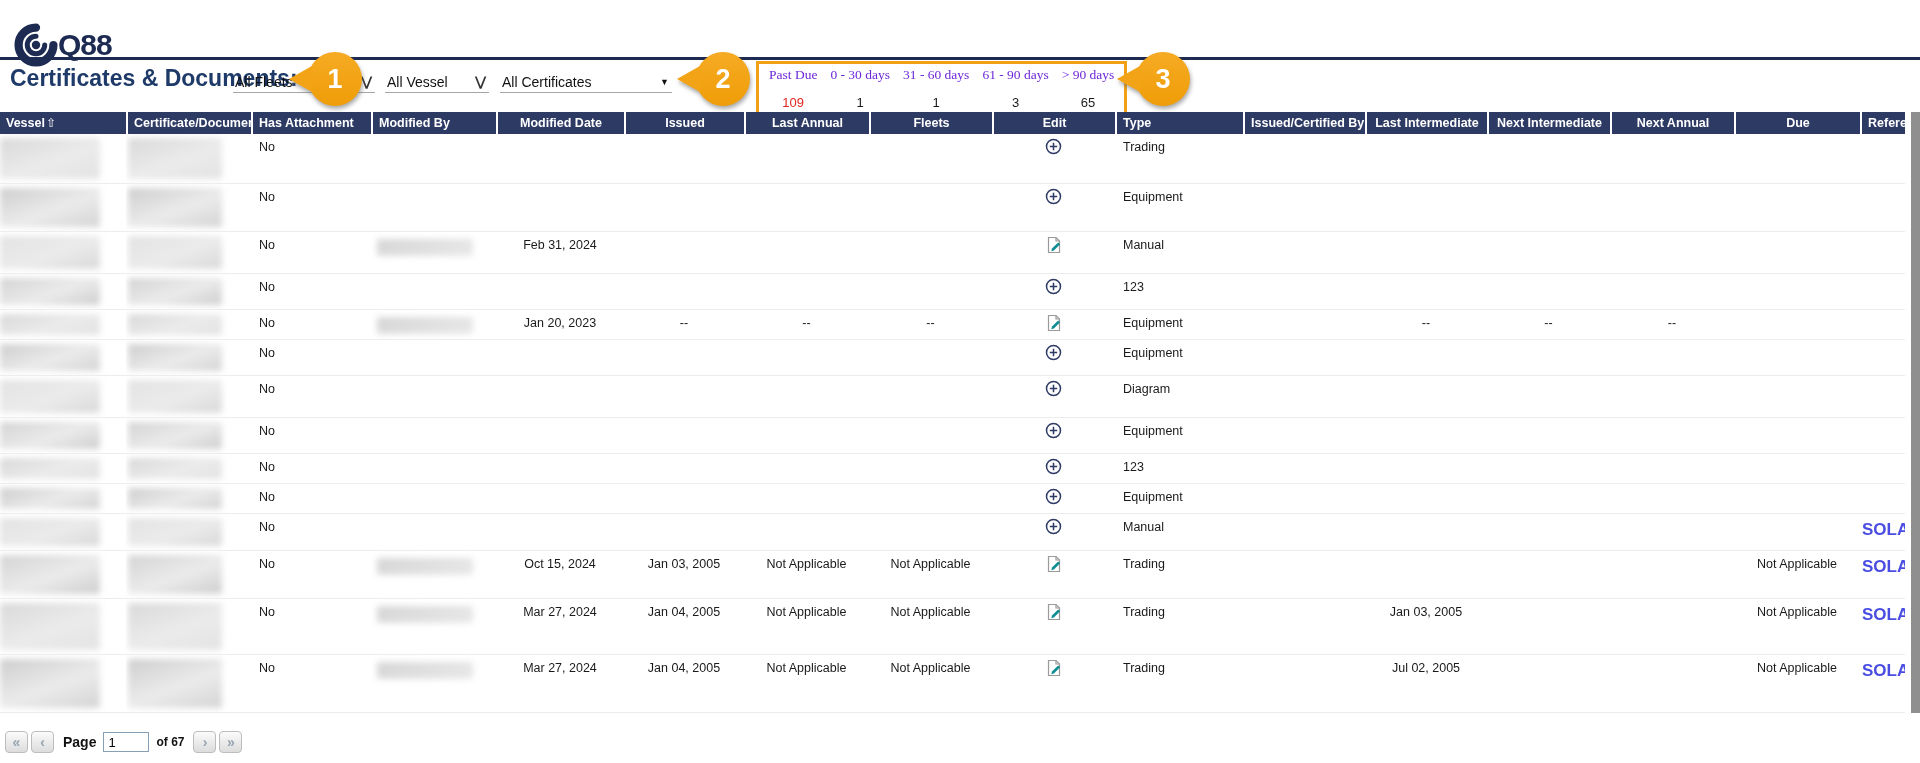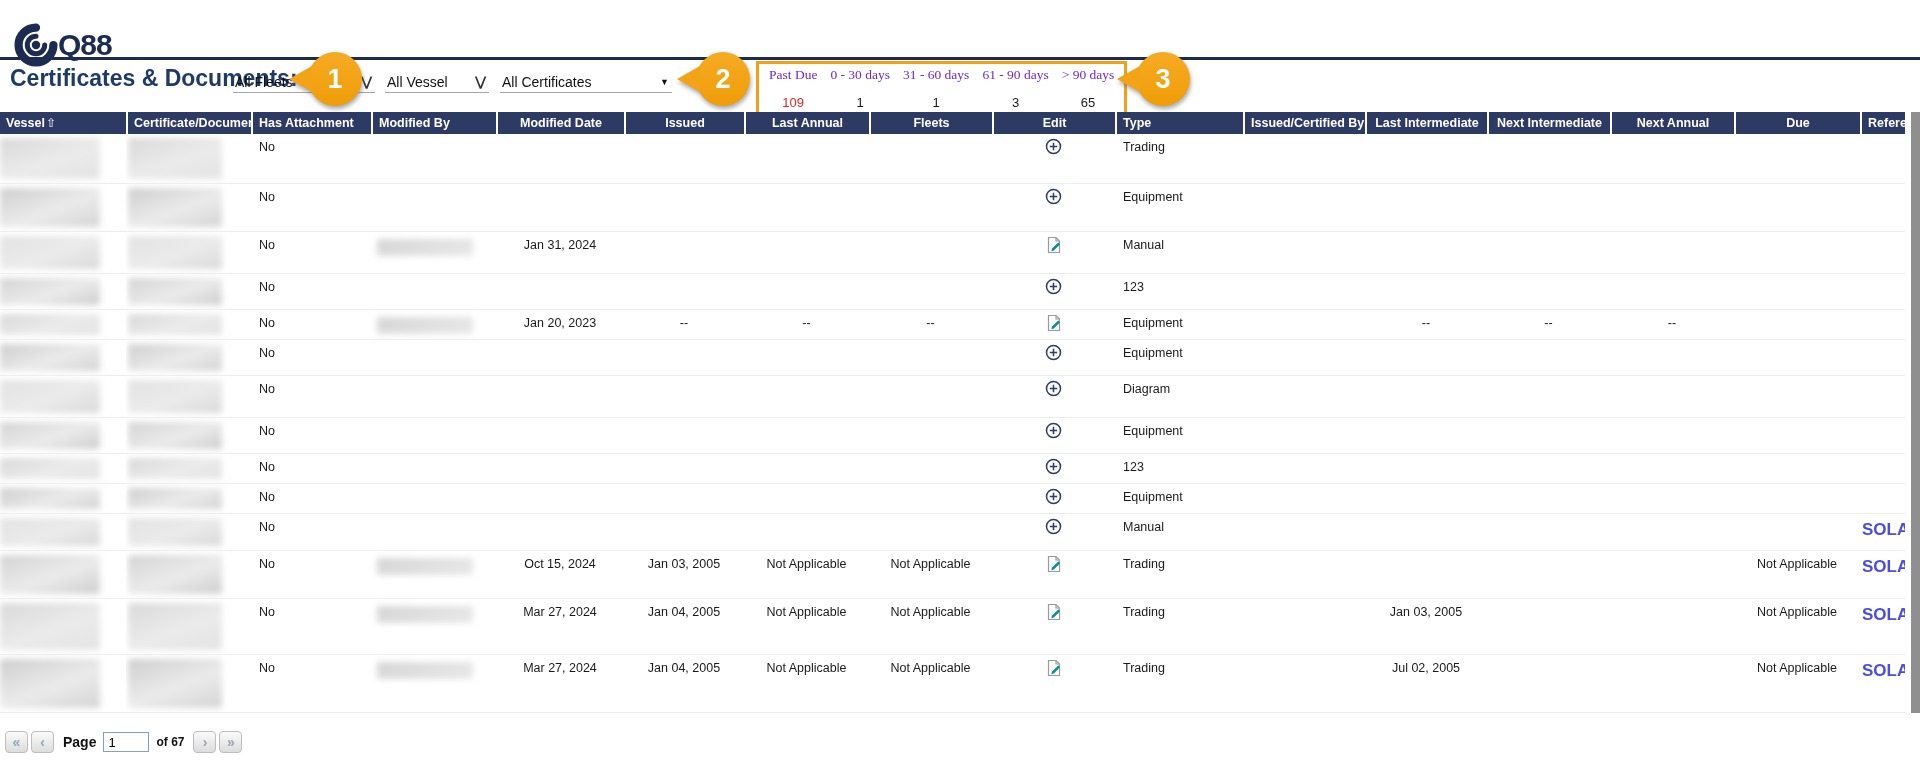--- a/index.html
+++ b/index.html
@@ -242,21 +242,21 @@
             <td class="al col-vessel">
               <div class="blur-block" style="width: 100px; height: 33px; background: linear-gradient(160deg, rgb(227, 227, 227), rgb(235, 235, 235) 55%, rgb(217, 217, 217));"></div>
             </td>
             <td class="al col-certificate">
               <div class="blur-block" style="width: 94px; height: 33px; background: linear-gradient(160deg, rgb(227, 227, 227), rgb(235, 235, 235) 55%, rgb(217, 217, 217));"></div>
             </td>
             <td class="al col-has_attachment">No</td>
             <td class="al col-modified_by">
               <div class="blur-block mb-blur" style="background: linear-gradient(150deg, rgb(214, 214, 214), rgb(233, 233, 233));"></div>
             </td>
-            <td class="ac col-modified_date">Jan 31, 2024</td>
+            <td class="ac col-modified_date">Feb 31, 2024</td>
             <td class="ac col-issued"></td>
             <td class="ac col-last_annual"></td>
             <td class="ac col-expires"></td>
             <td class="ac col-edit"><span class="icon-btn"><span><svg width="18" height="18" viewBox="0 0 18 18">
                     <path d="M3.5 1.5h7.5l3.5 3.5v11.5h-11z" fill="#fff" stroke="#9a9a9a" stroke-width="1.2"></path>
                     <path d="M11 1.5v3.5h3.5" fill="none" stroke="#9a9a9a" stroke-width="1.2"></path>
                     <path d="M7 12.6l6.2-6.2 1.9 1.9-6.2 6.2-2.6.7z" fill="#0f8d94"></path>
                   </svg></span></span></td>
             <td class="al col-type">Manual</td>
             <td class="ac col-issued_certified_by"></td>

